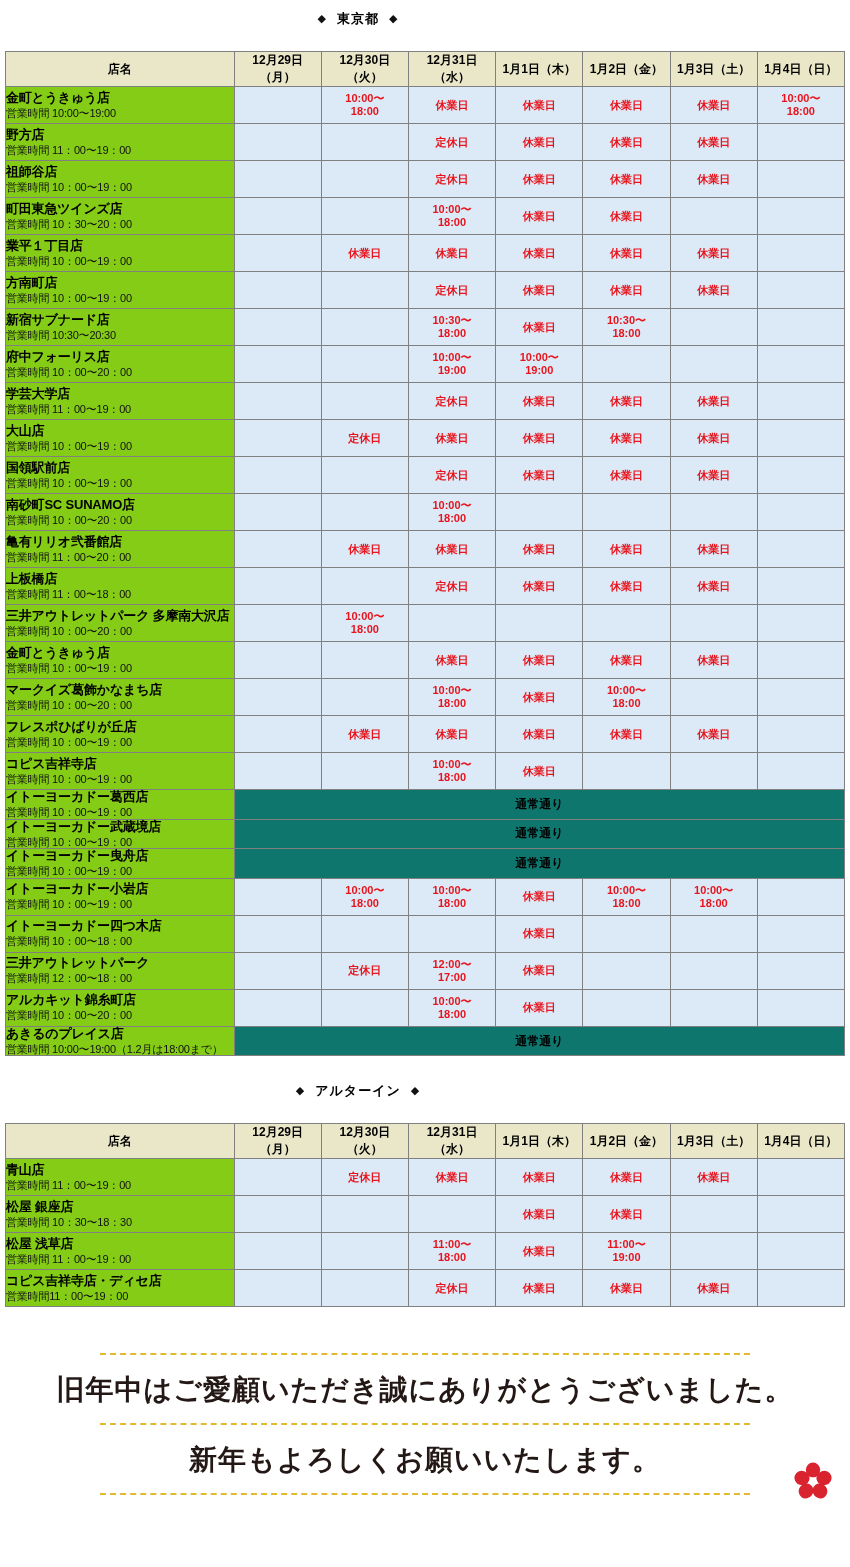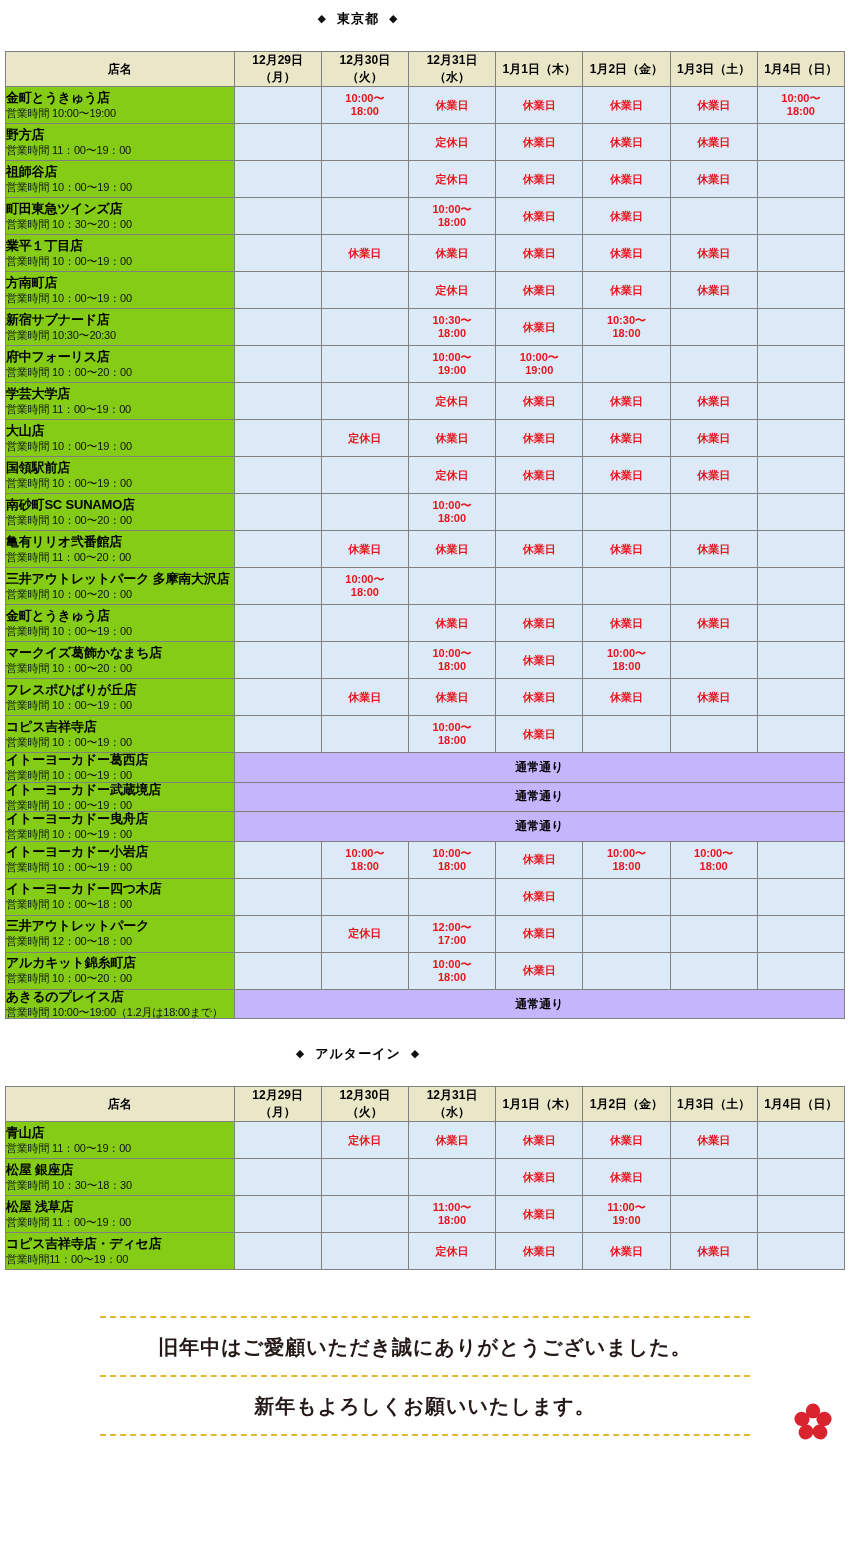--- a/index.html
+++ b/index.html
@@ -79,42 +79,42 @@
     background: #dce9f7;
     text-align: center;
     font-size: 11px;
     font-weight: bold;
     color: #e8141c;
     line-height: 1.18;
     height: 36px;
   }
   td.daycell.empty { color: transparent; }
   td.normal {
-    background: #c4b5fd;
+    background: #0f766e;
     text-align: center;
     font-size: 12px;
     font-weight: bold;
     color: #000;
   }
 
   .footer {
     margin-top: 46px;
     position: relative;
     width: 840px;
     margin-left: auto;
     margin-right: auto;
   }
   .dash {
     border-top: 2px dashed #e3b92e;
     margin: 0 95px;
     height: 0;
   }
   .fmsg {
     text-align: center;
-    font-size: 20px;
+    font-size: 28px;
     font-weight: bold;
     color: #231815;
     padding: 16px 0 14px 0;
     letter-spacing: 1px;
     font-family: Liberation Mono, monospace;
   }
   .plum {
     position: absolute;
     right: 12px;
     bottom: -6px;
@@ -309,20 +309,33 @@
             <td class="daycell empty"></td>
           </tr>
           <tr>
             <td class="shopcell">
               <div class="shopname">亀有リリオ弐番館店</div>
               <div class="shophours">営業時間 11：00〜20：00</div>
             </td>
             <td class="daycell empty"></td>
             <td class="daycell">休業日</td>
             <td class="daycell">休業日</td>
+            <td class="daycell">休業日</td>
+            <td class="daycell">休業日</td>
+            <td class="daycell">休業日</td>
+            <td class="daycell empty"></td>
+          </tr>
+          <tr>
+            <td class="shopcell">
+              <div class="shopname">上板橋店</div>
+              <div class="shophours">営業時間 11：00〜18：00</div>
+            </td>
+            <td class="daycell empty"></td>
+            <td class="daycell empty"></td>
+            <td class="daycell">定休日</td>
             <td class="daycell">休業日</td>
             <td class="daycell">休業日</td>
             <td class="daycell">休業日</td>
             <td class="daycell empty"></td>
           </tr>
           <tr>
             <td class="shopcell">
               <div class="shopname">三井アウトレットパーク 多摩南大沢店</div>
               <div class="shophours">営業時間 10：00〜20：00</div>
             </td>

